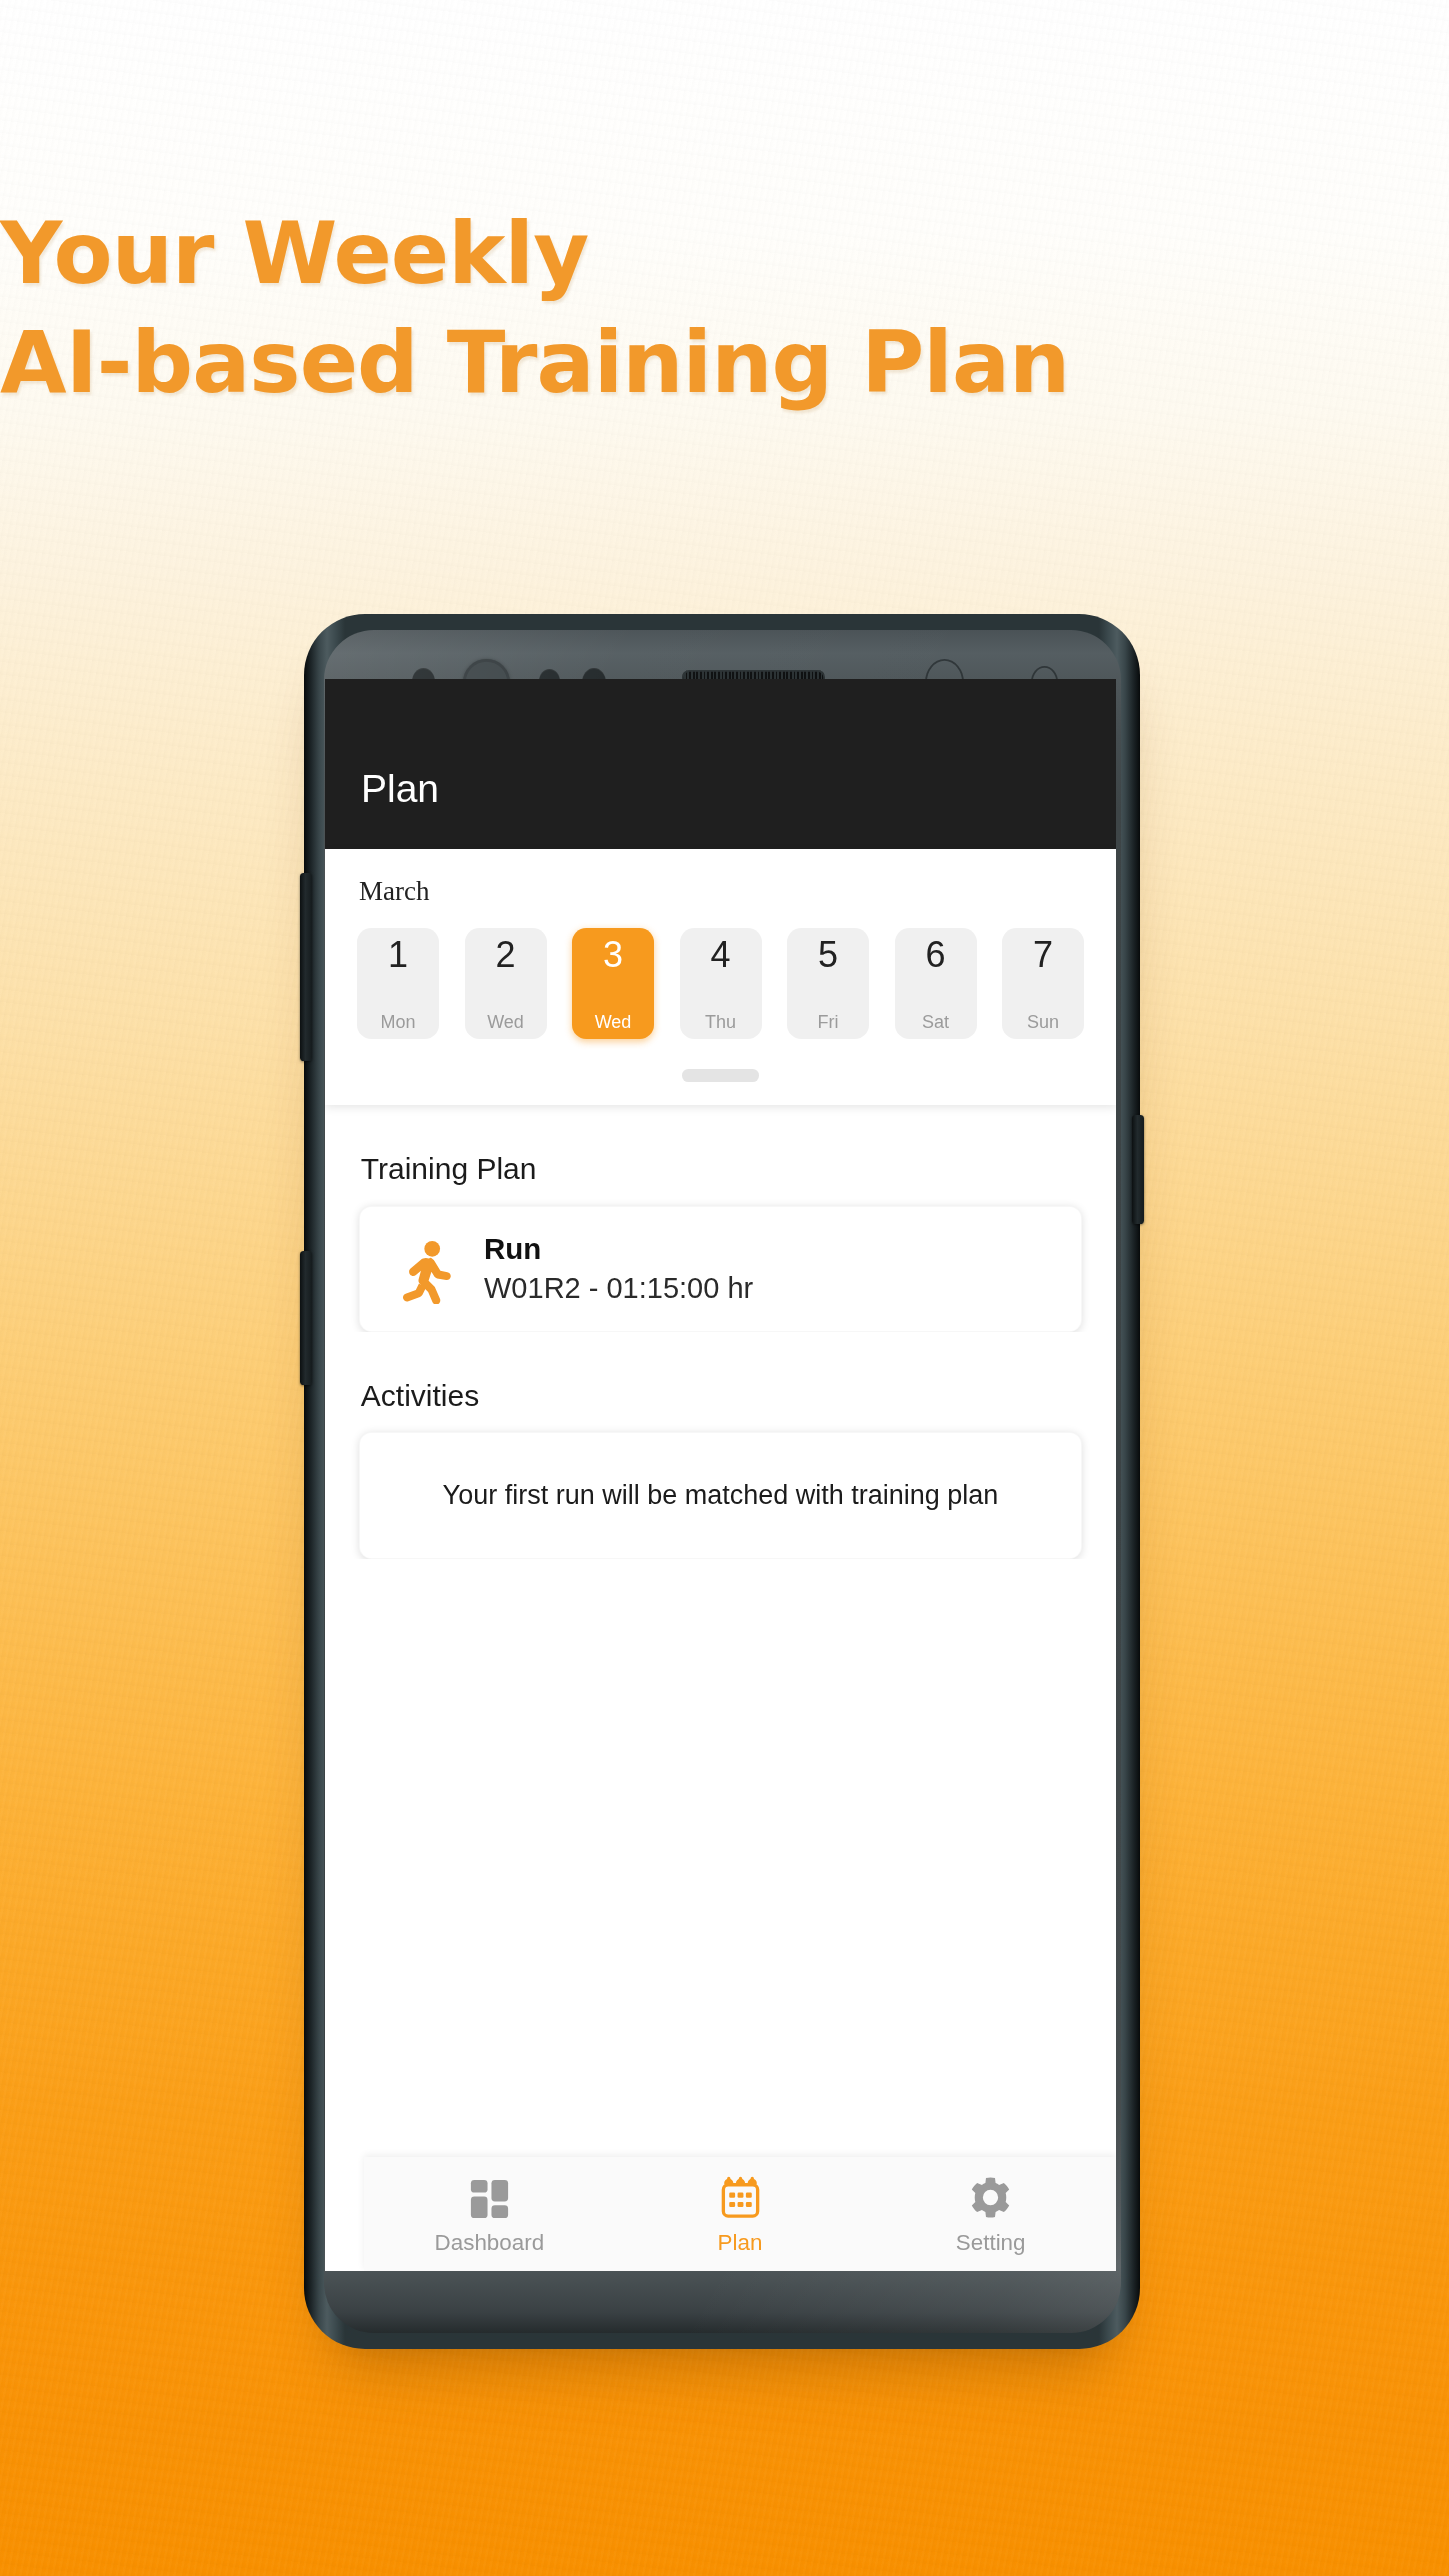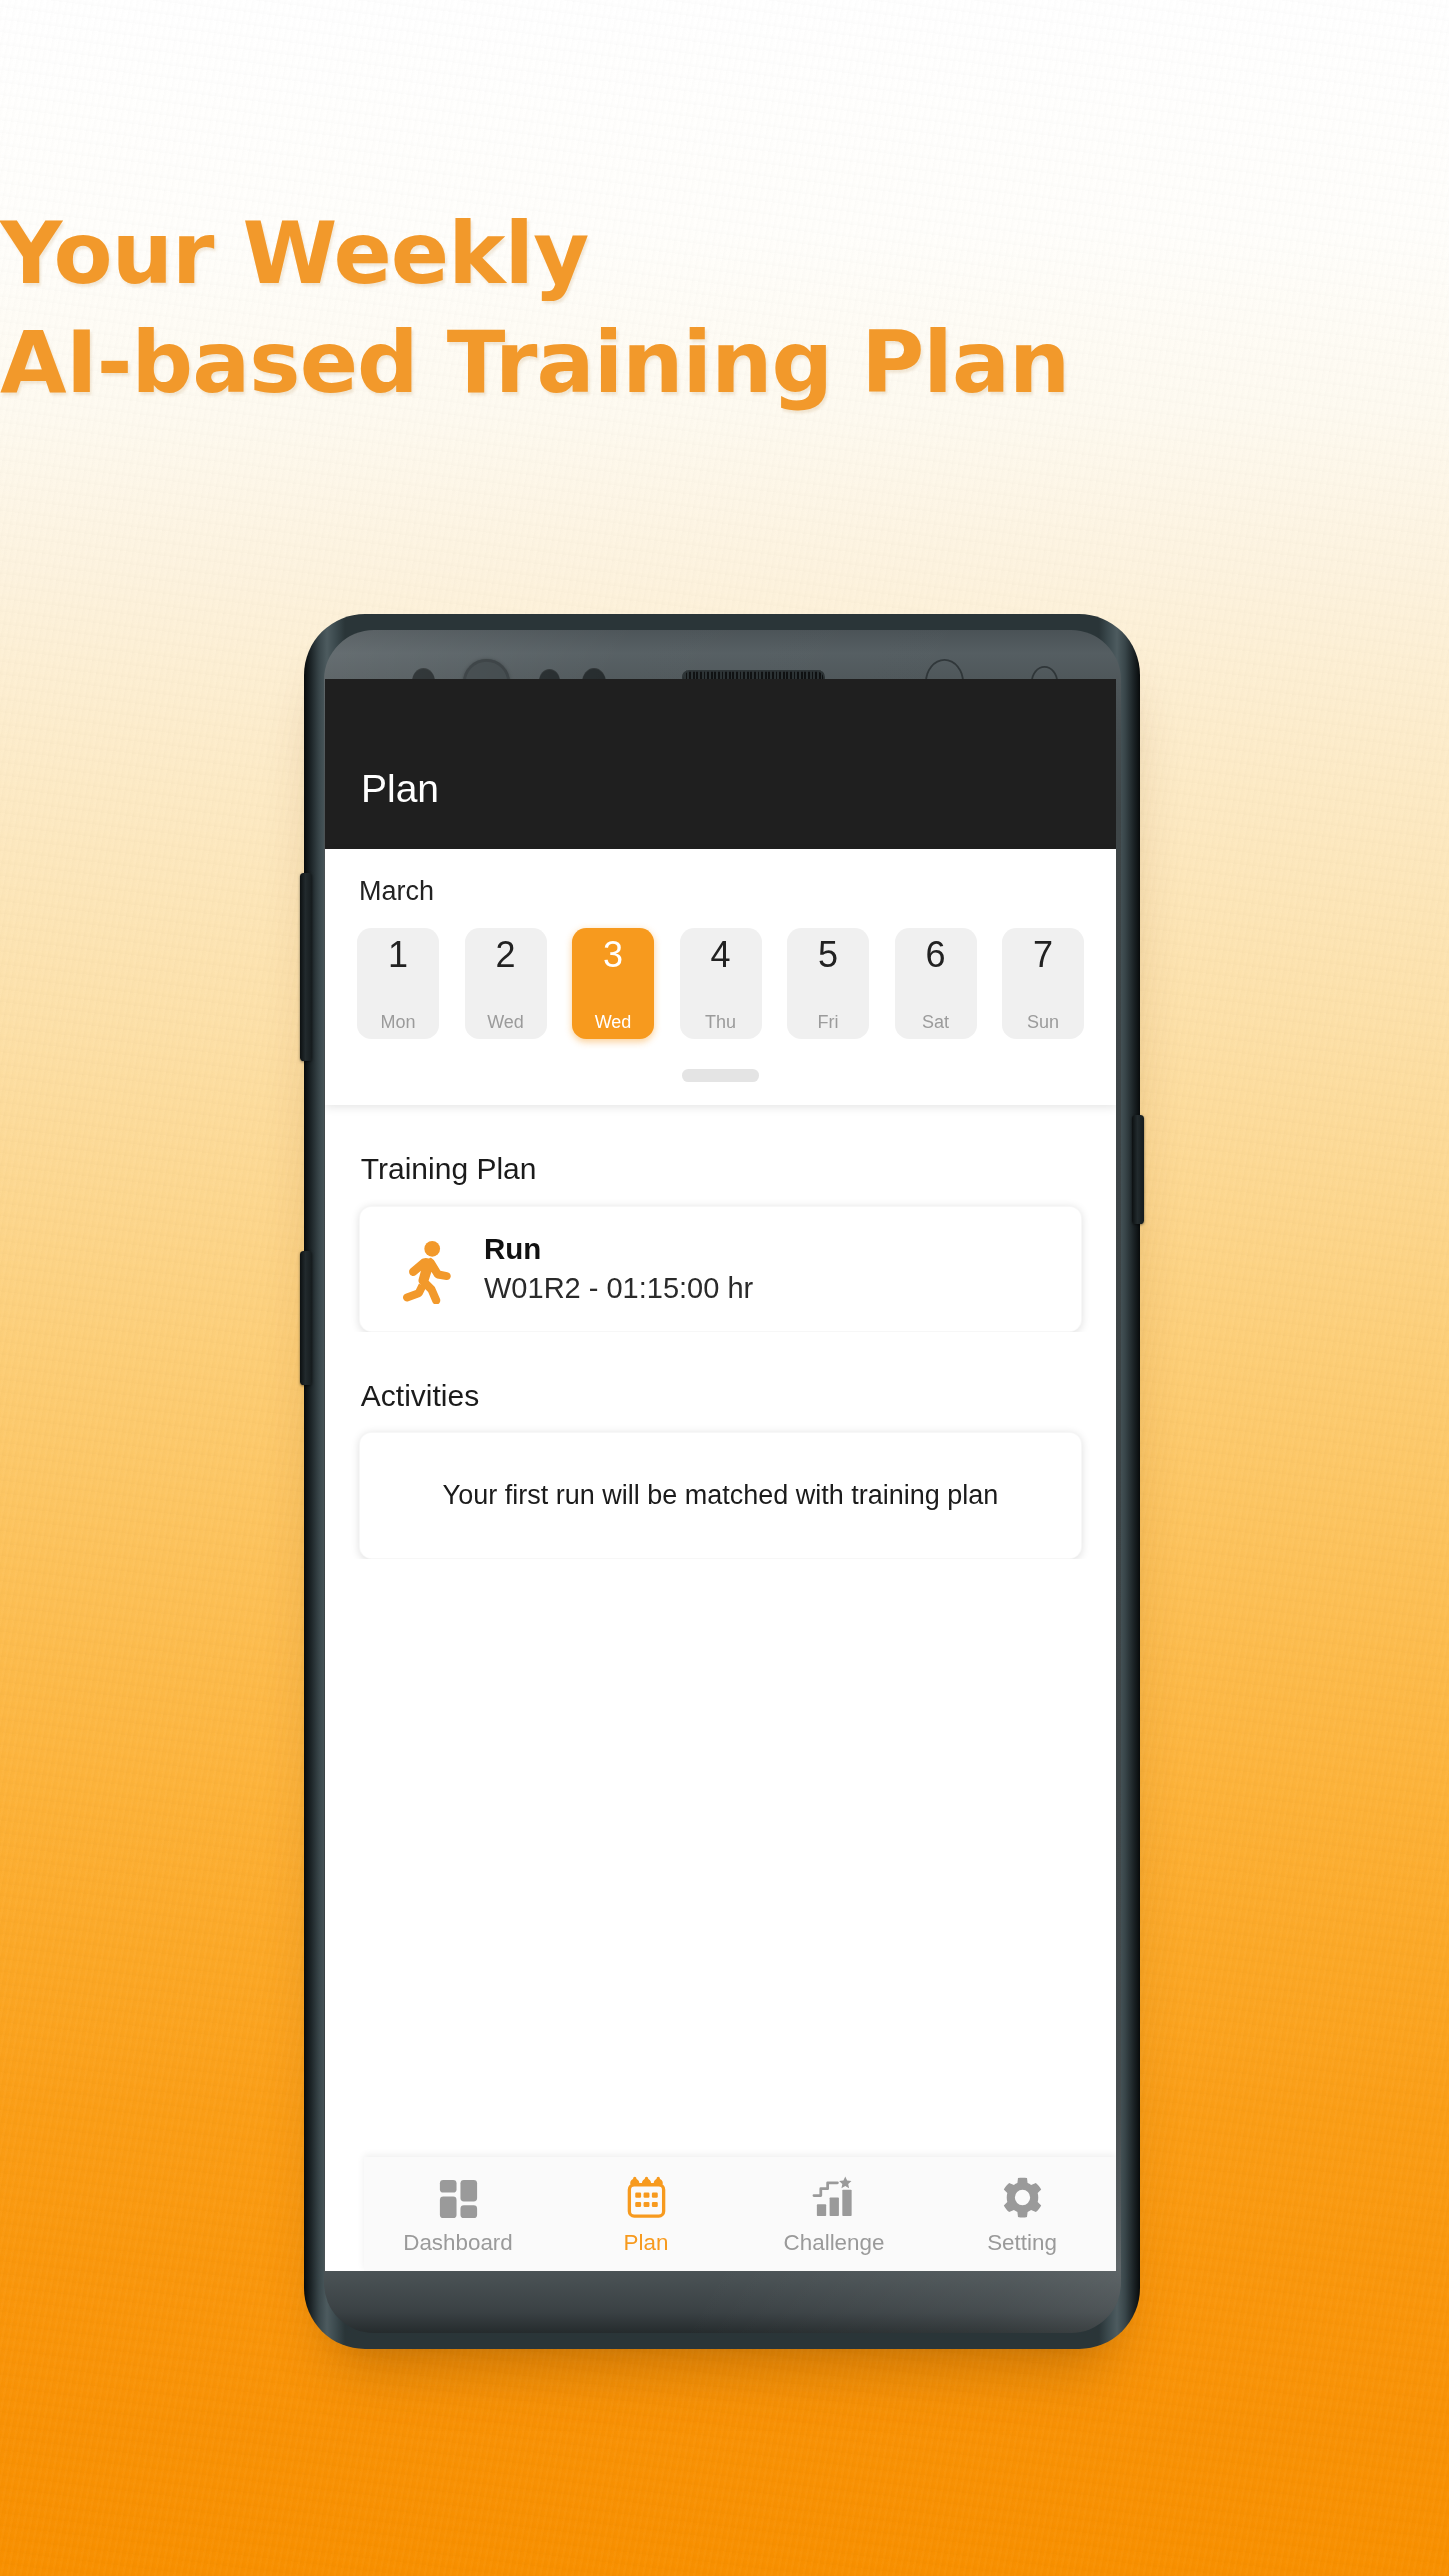--- a/index.html
+++ b/index.html
@@ -150,20 +150,21 @@
     padding:21.5px 0 0 0;
     box-shadow: 0 2.7px 9px rgba(0,0,0,0.10);
     position:relative;
     z-index:3;
   }
   .cal-month {
     font-size:27px;
     color:#222;
     padding:5.4px 0 0 34px;
     font-weight:400;
+    font-family:Liberation Serif, serif;
   }
   .cal-days {
     display:flex;
     justify-content:space-between;
     padding:21.5px 32px 0 32px;
   }
   .day {
     width:82px; height:111px;
     border-radius:14.3px;
     background:#F0F0F0;
@@ -360,34 +361,20 @@
               <rect x="29.5" y="19" width="6" height="5.2" rx="1.2"></rect>
               <rect x="12.5" y="28.5" width="6" height="5.2" rx="1.2"></rect>
               <rect x="21" y="28.5" width="6" height="5.2" rx="1.2"></rect>
               <rect x="29.5" y="28.5" width="6" height="5.2" rx="1.2"></rect>
             </g>
           </svg>
         </span>
         <span class="navlabel">Plan</span>
       </div>
 
-      <div class="navitem">
-        <span class="navicon">
-          <svg viewBox="0 0 48 48" width="47" height="47" aria-hidden="true">
-            <g fill="#9A9A9A">
-              <rect x="6" y="31" width="9.5" height="12" rx="0.8"></rect>
-              <rect x="19" y="24" width="9.5" height="19" rx="0.8"></rect>
-              <rect x="32" y="16" width="9.5" height="27" rx="0.8"></rect>
-            </g>
-            <path d="M3 22 L10 22 L10 15 L17 15 L17 9 L27 9" fill="none" stroke="#9A9A9A" stroke-width="2.8" stroke-linecap="round" stroke-linejoin="round"></path>
-            <path d="M35 2.5 l1.9 4.1 4.4 0.5 -3.3 3.0 0.9 4.4 -3.9 -2.2 -3.9 2.2 0.9 -4.4 -3.3 -3.0 4.4 -0.5z" fill="#9A9A9A"></path>
-          </svg>
-        </span>
-        <span class="navlabel">Challenge</span>
-      </div>
 
       <div class="navitem">
         <span class="navicon">
           <svg viewBox="0 0 48 48" width="47" height="47" aria-hidden="true">
             <path fill="#9A9A9A" d="M24 3.5c-1.6 0-3.1 0.2-4.6 0.6l-0.6 5.1c-1.3 0.5-2.5 1.2-3.6 2L10.4 9.1c-2.3 1.8-4.2 4.1-5.5 6.7l3.6 3.7c-0.4 1.4-0.6 2.9-0.6 4.5s0.2 3.1 0.6 4.5l-3.6 3.7c1.3 2.6 3.2 4.9 5.5 6.7l4.8-2.1c1.1 0.8 2.3 1.5 3.6 2l0.6 5.1c1.5 0.4 3 0.6 4.6 0.6s3.1-0.2 4.6-0.6l0.6-5.1c1.3-0.5 2.5-1.2 3.6-2l4.8 2.1c2.3-1.8 4.2-4.1 5.5-6.7l-3.6-3.7c0.4-1.4 0.6-2.9 0.6-4.5s-0.2-3.1-0.6-4.5l3.6-3.7c-1.3-2.6-3.2-4.9-5.5-6.7l-4.8 2.1c-1.1-0.8-2.3-1.5-3.6-2l-0.6-5.1c-1.5-0.4-3-0.6-4.6-0.6zM24 16.2a7.8 7.8 0 1 1 0 15.6 7.8 7.8 0 0 1 0-15.6z"></path>
           </svg>
         </span>
         <span class="navlabel">Setting</span>
       </div>
 

